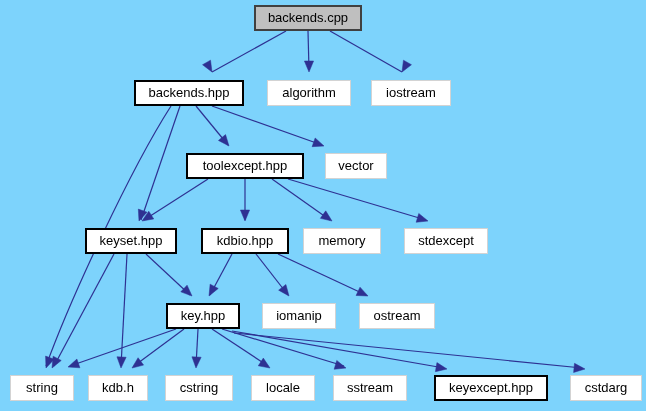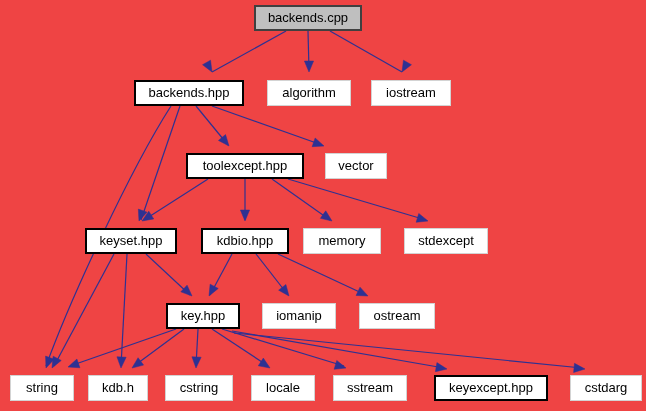--- a/index.html
+++ b/index.html
@@ -11,21 +11,21 @@
   body {
     width: 646px;
     height: 411px;
     overflow: hidden;
     font-family: "Liberation Sans", sans-serif;
   }
   #graph-root {
     position: relative;
     width: 646px;
     height: 411px;
-    background: #ef4444;
+    background: #7dd3fc;
   }
   svg.graph-canvas {
     position: absolute;
     top: 0;
     left: 0;
     width: 646px;
     height: 411px;
     display: block;
   }
   .node-box {

